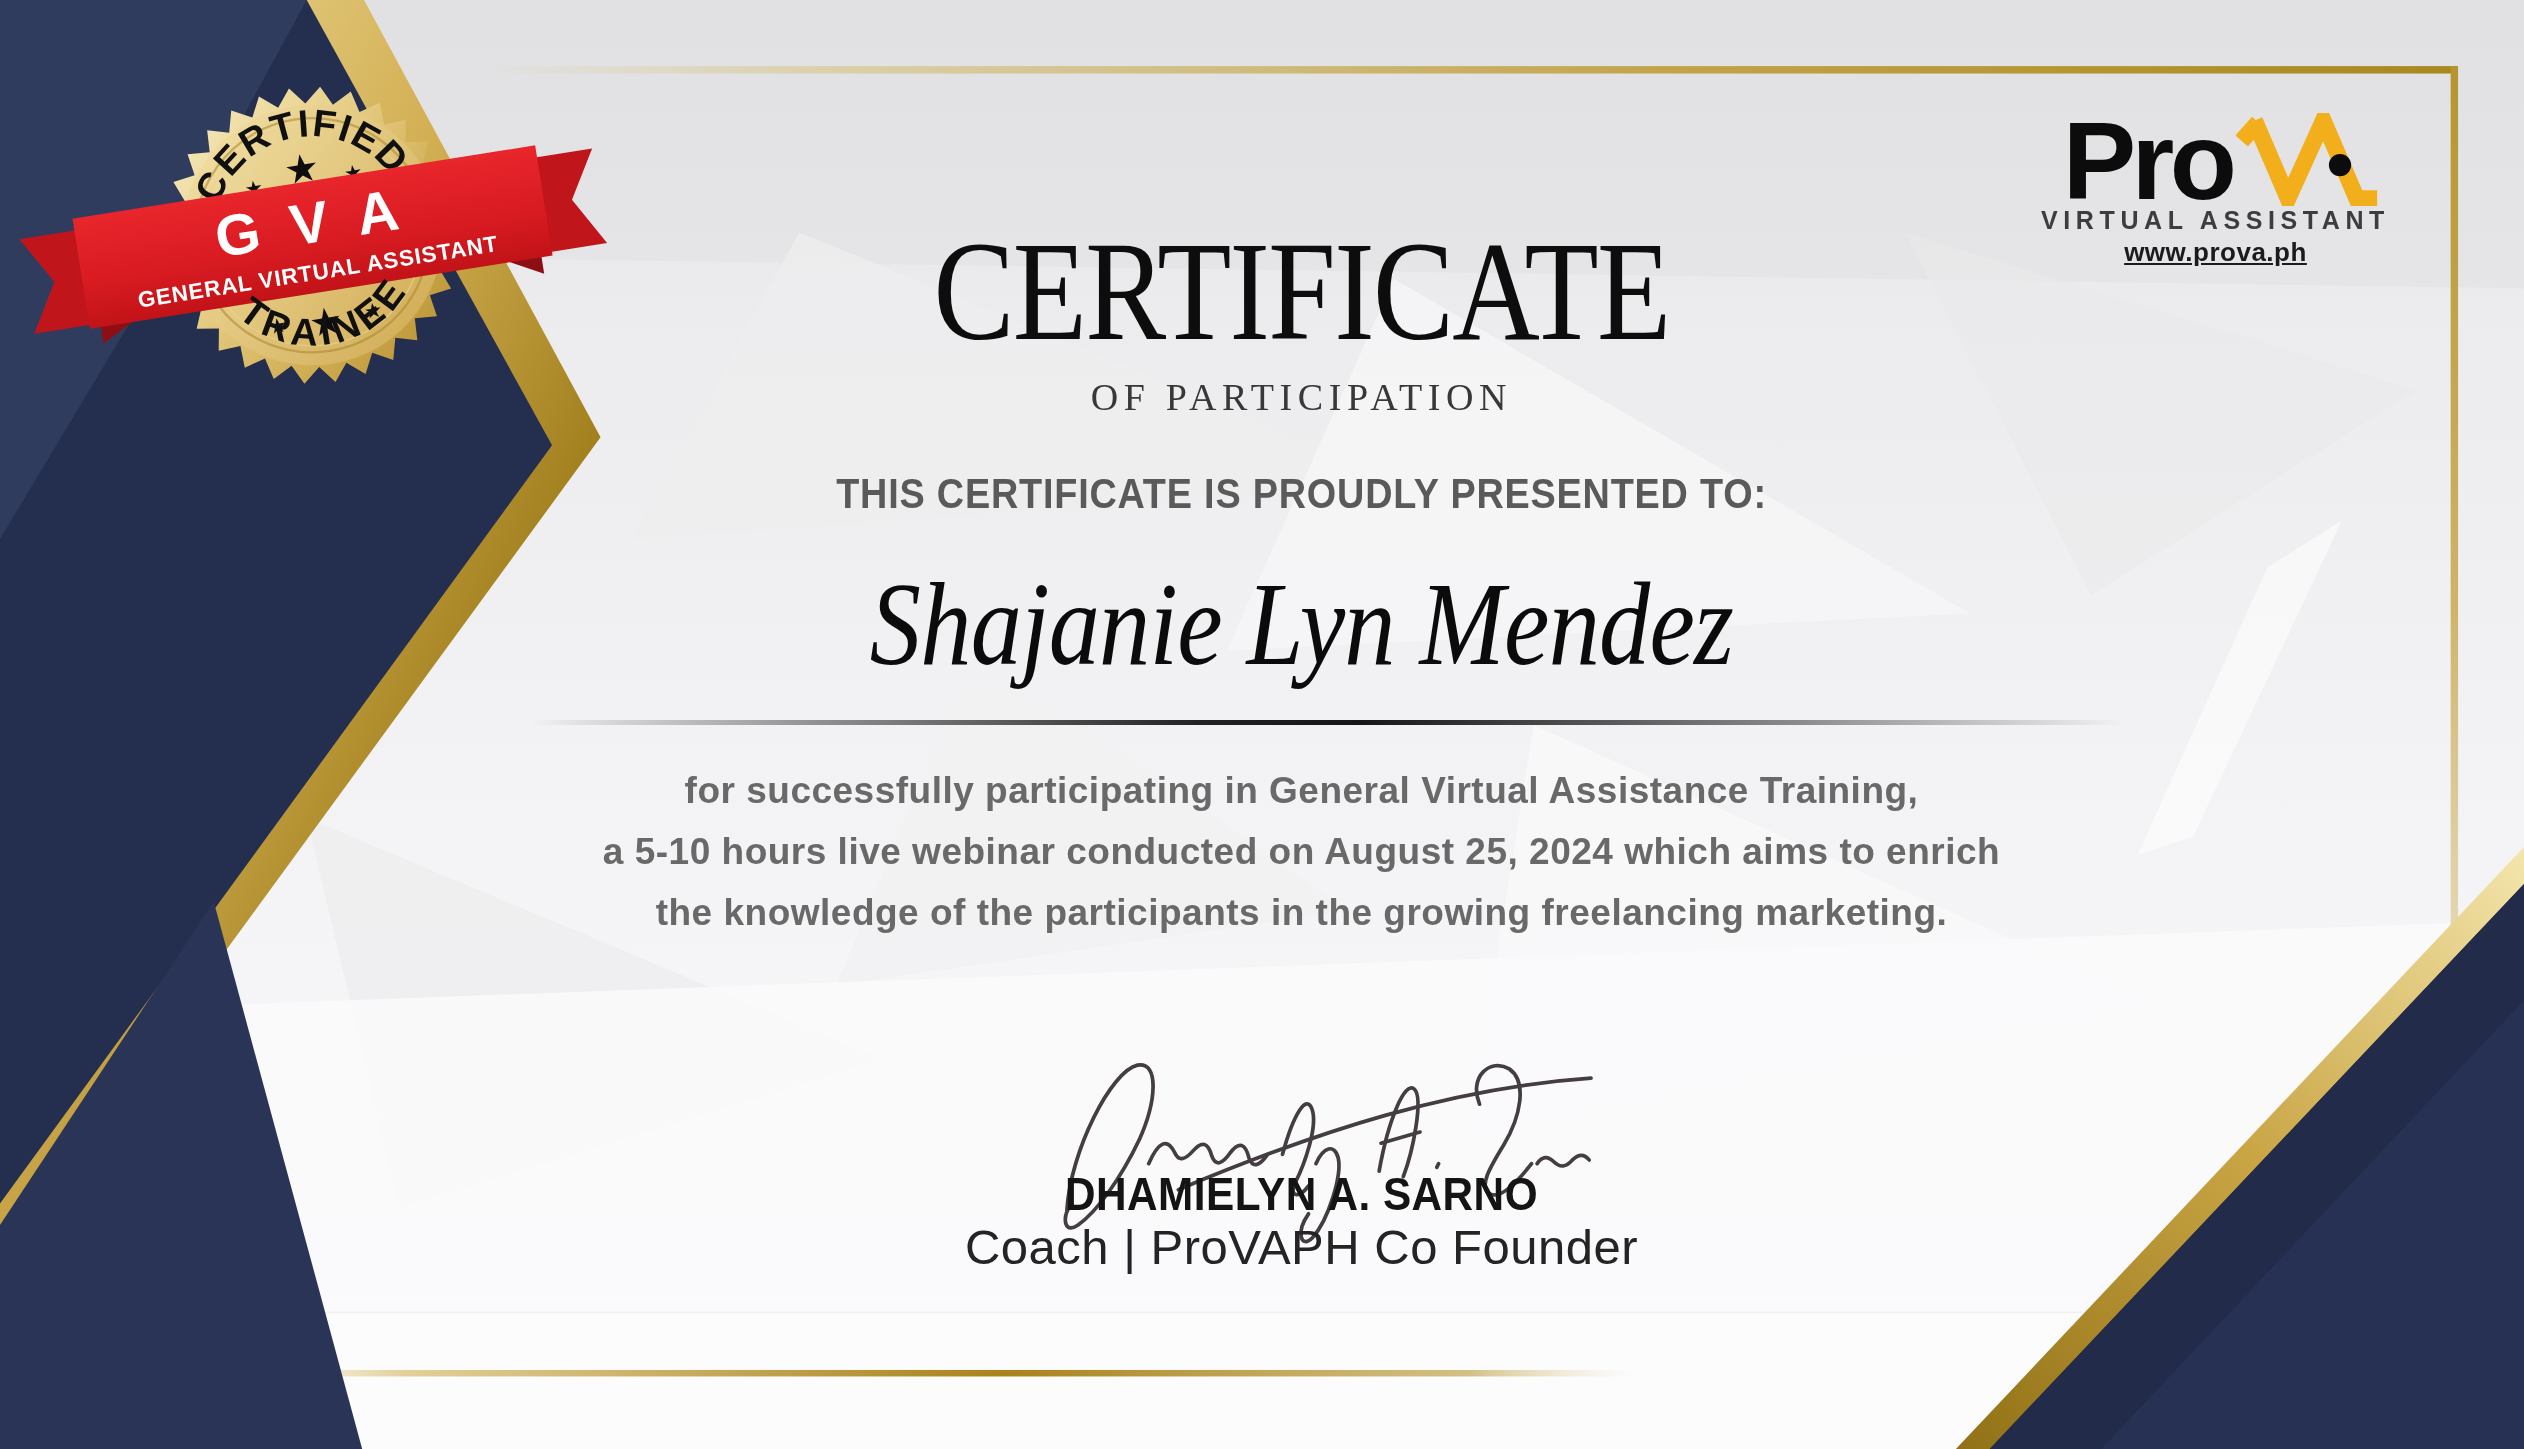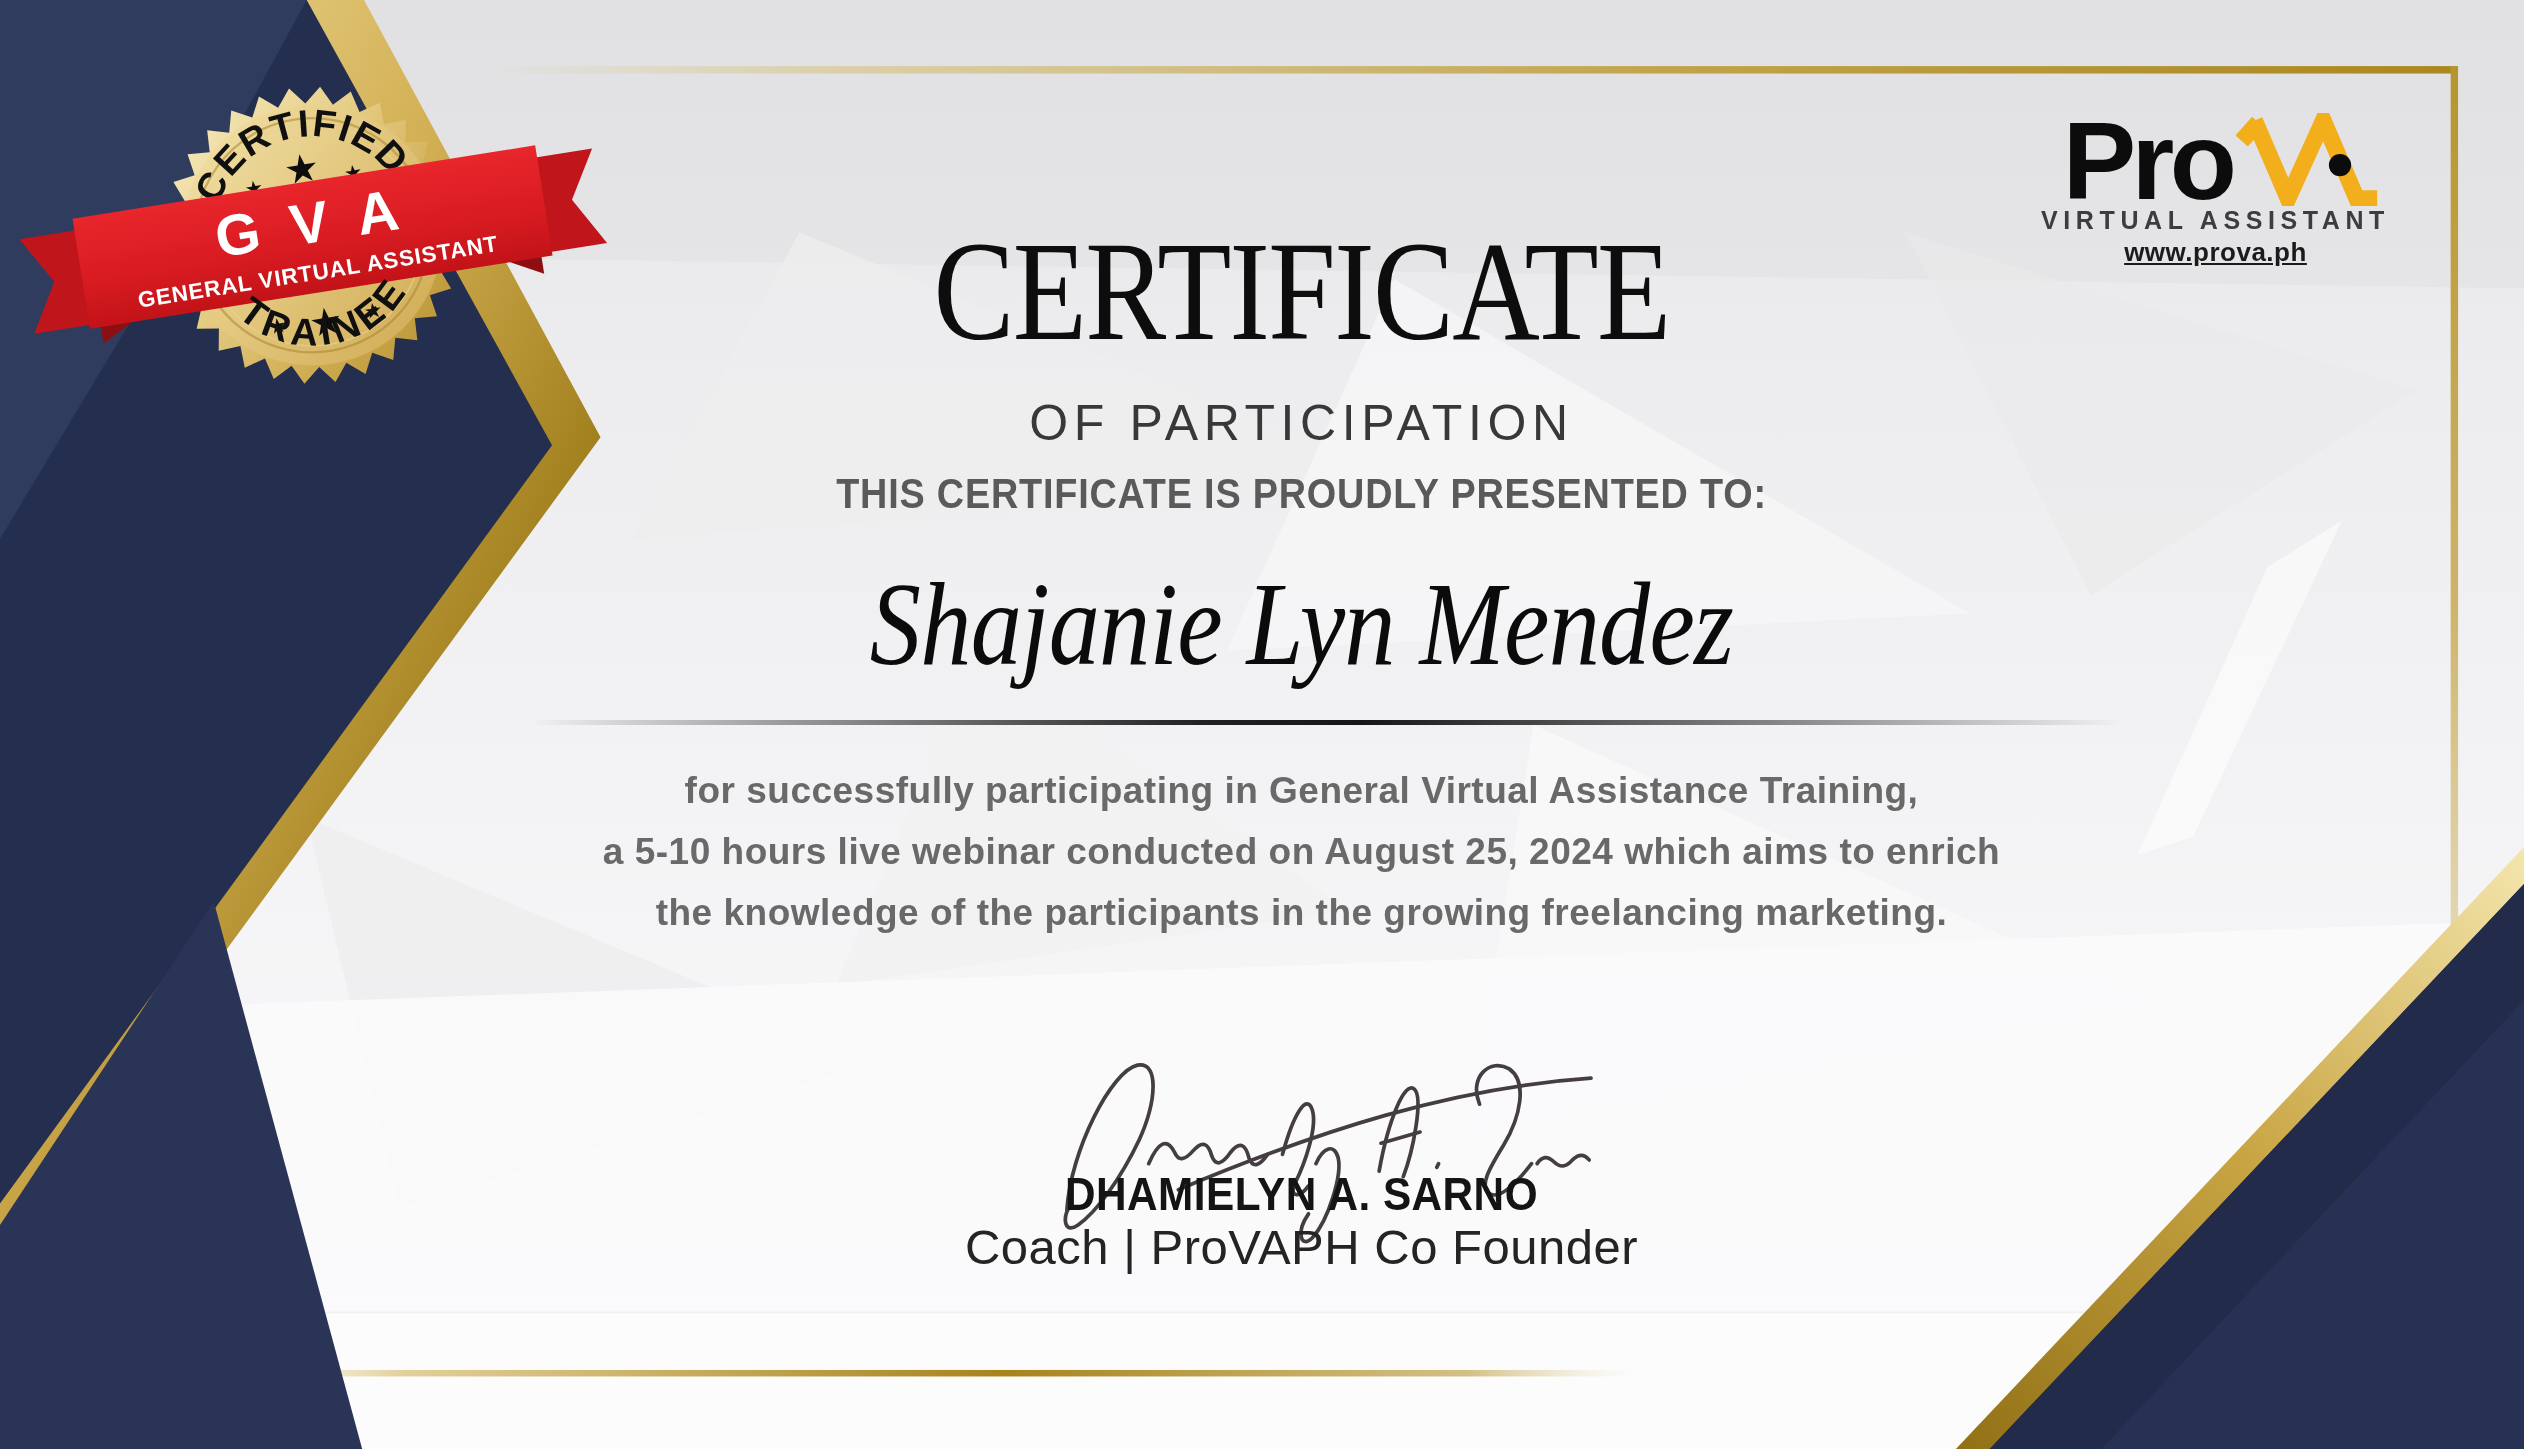--- a/index.html
+++ b/index.html
@@ -10,22 +10,22 @@
   }
   svg.art{position:absolute;left:0;top:0;width:2525px;height:1450px;display:block;}
   .abs{position:absolute;}
   .center-col{left:372px;width:1859px;text-align:center;}
   .cert-title{
     top:221px;font-family:"Liberation Serif","DejaVu Serif",serif;
     font-size:141px;line-height:1.0;color:#0d0d0d;letter-spacing:-1.9px;
     transform:scaleX(.86);transform-origin:50% 50%;font-weight:400;
   }
   .cert-sub{
-    top:394px;font-family:Liberation Sans, sans-serif;
-    font-size:50px;color:#383838;letter-spacing:5.6px;
+    top:375px;font-family:Liberation Serif, serif;
+    font-size:38px;color:#383838;letter-spacing:5.6px;
   }
   .presented{
     top:470px;font-size:42px;font-weight:700;color:#5a5a5a;letter-spacing:0.9px;
     transform:scaleX(.9);transform-origin:50% 50%;
   }
   .recipient{
     top:556px;font-family:"Liberation Serif","DejaVu Serif",serif;font-style:italic;
     font-size:119px;color:#0b0b0b;letter-spacing:-0.9px;
     transform:scaleX(.86);transform-origin:50% 50%;
   }

